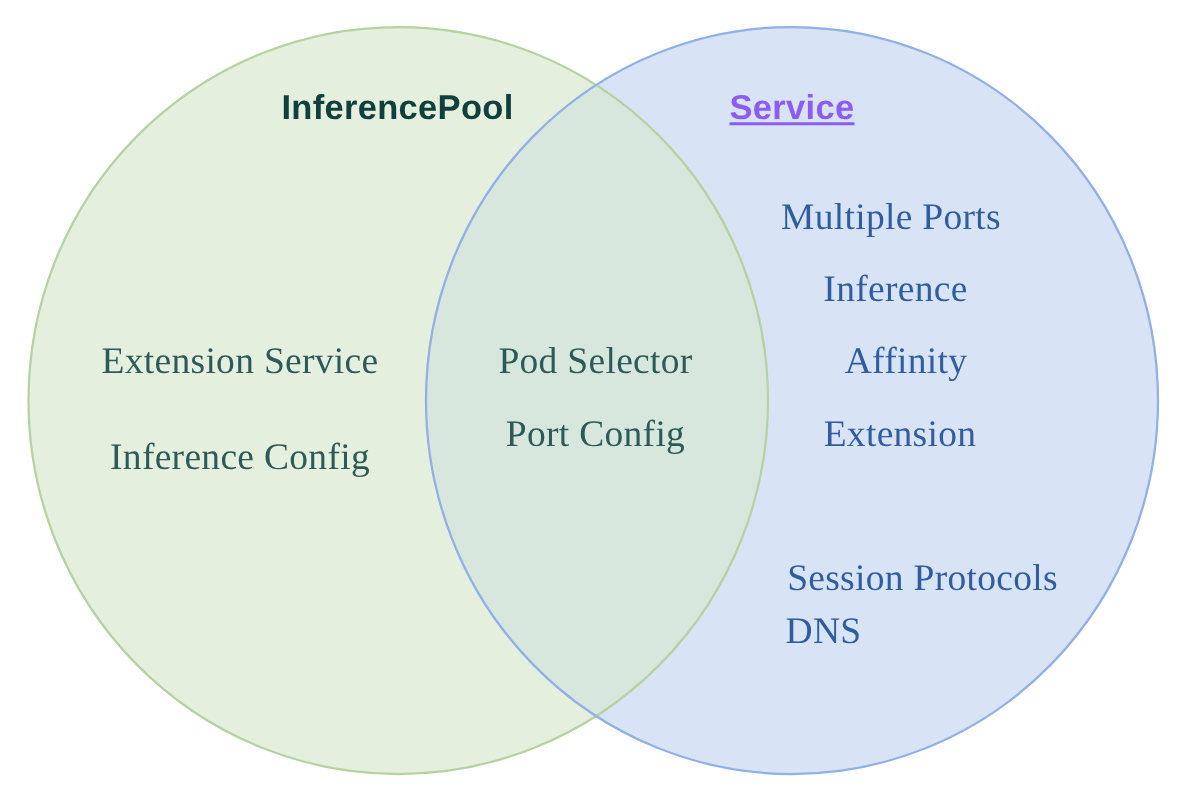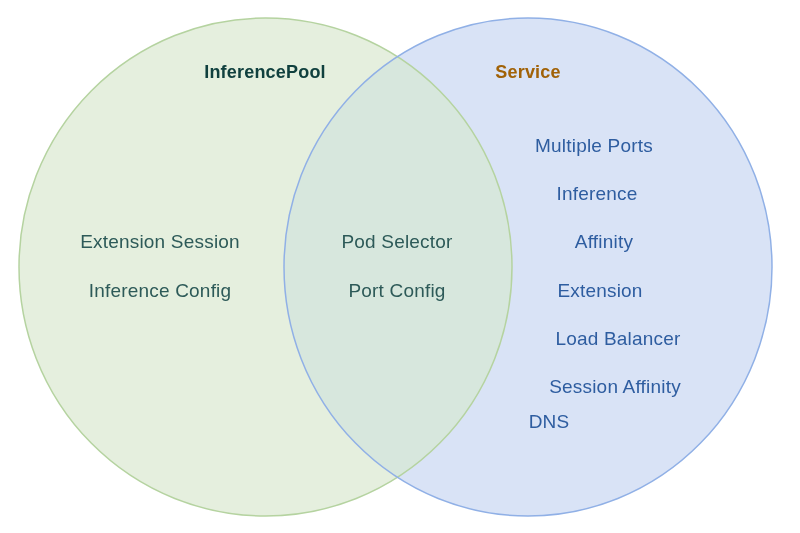--- a/index.html
+++ b/index.html
@@ -21,30 +21,31 @@
     top: 0;
   }
   .txt {
     position: absolute;
     transform: translate(-50%, -50%);
     white-space: nowrap;
     line-height: 1;
     letter-spacing: 0.2px;
   }
   .title {
-    font-size: 18px;
+    font-size: 23px;
     font-weight: 700;
   }
   .item {
-    font-size: 19px;
+    font-size: 25px;
     font-weight: 400;
+    font-family: Liberation Serif, serif;
   }
   .teal-title { color: #10403e; }
   .teal-item  { color: #2d5a58; }
-  .blue-title { color: #a16207; }
+  .blue-title { color: #8b5cf6; text-decoration: underline; }
   .blue-item  { color: #2e5da0; }
 </style>
 </head>
 <body>
 
 <div class="canvas">
 
   <svg class="venn-svg" width="800" height="533" viewBox="0 0 800 533">
     <defs>
       <clipPath id="clip-service">
@@ -56,27 +57,26 @@
     <g clip-path="url(#clip-service)">
       <ellipse cx="265.5" cy="267" rx="246.5" ry="249" fill="#d7e7dd"></ellipse>
     </g>
     <ellipse cx="265.5" cy="267" rx="246.5" ry="249" fill="none" stroke-width="1.5" stroke="#b5d3a0"></ellipse>
     <ellipse cx="528" cy="267" rx="244" ry="249" fill="none" stroke-width="1.5" stroke="#90b0e6"></ellipse>
   </svg>
 
   <div class="txt title teal-title" style="left:265px; top:72px">InferencePool</div>
   <div class="txt title blue-title" style="left:528px; top:72px">Service</div>
 
-  <div class="txt item teal-item" style="left:160px; top:241px">Extension Session</div>
-  <div class="txt item teal-item" style="left:160px; top:290px">Inference Config</div>
+  <div class="txt item teal-item" style="left:160px; top:241px">Extension Service</div>
+  <div class="txt item teal-item" style="left:160px; top:305px">Inference Config</div>
 
   <div class="txt item teal-item" style="left:397px; top:290px">Port Config</div>
   <div class="txt item teal-item" style="left:397px; top:241px">Pod Selector</div>
 
   <div class="txt item blue-item" style="left:594px; top:145px">Multiple Ports</div>
   <div class="txt item blue-item" style="left:597px; top:193px">Inference</div>
   <div class="txt item blue-item" style="left:604px; top:241px">Affinity</div>
   <div class="txt item blue-item" style="left:600px; top:290px">Extension</div>
-  <div class="txt item blue-item" style="left:618px; top:338px">Load Balancer</div>
-  <div class="txt item blue-item" style="left:615px; top:386px">Session Affinity</div>
+  <div class="txt item blue-item" style="left:615px; top:386px">Session Protocols</div>
   <div class="txt item blue-item" style="left:549px; top:421px">DNS</div>
 
 </div>
 
 </body></html>

